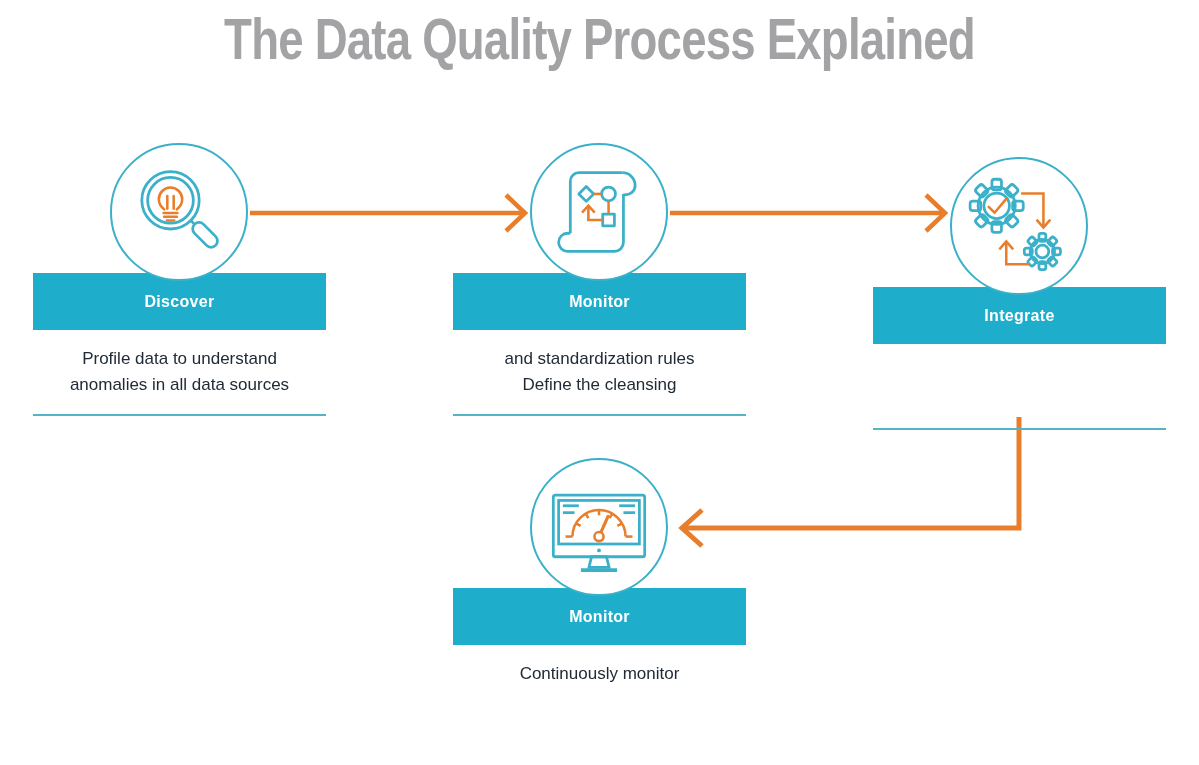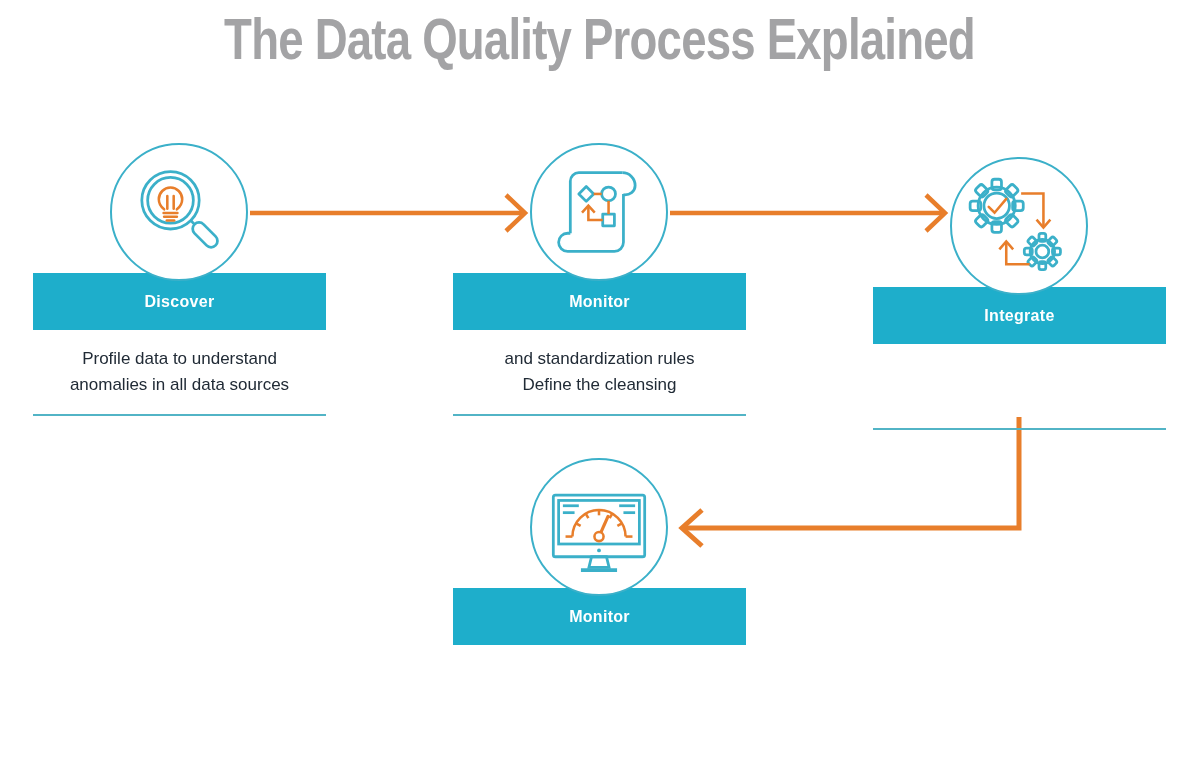--- a/index.html
+++ b/index.html
@@ -206,17 +206,18 @@
           <line x1="35.5" y1="35.4" x2="38" y2="39.7"></line>
           <line x1="48" y1="32" x2="48" y2="37"></line>
           <line x1="60.5" y1="35.4" x2="58" y2="39.7"></line>
           <line x1="69.6" y1="44.5" x2="65.3" y2="47"></line>
           <line x1="48" y1="57" x2="56.5" y2="38" stroke-width="3" stroke-linecap="round"></line>
           <circle cx="48" cy="57" r="4.3" fill="#ffffff"></circle>
         </g>
       </svg>
     </div>
     <div class="desc">
+      <div>Continuously monitor</div>
     </div>
     <div class="underline"></div>
   </div>
 
 </div>
 
 </body></html>

